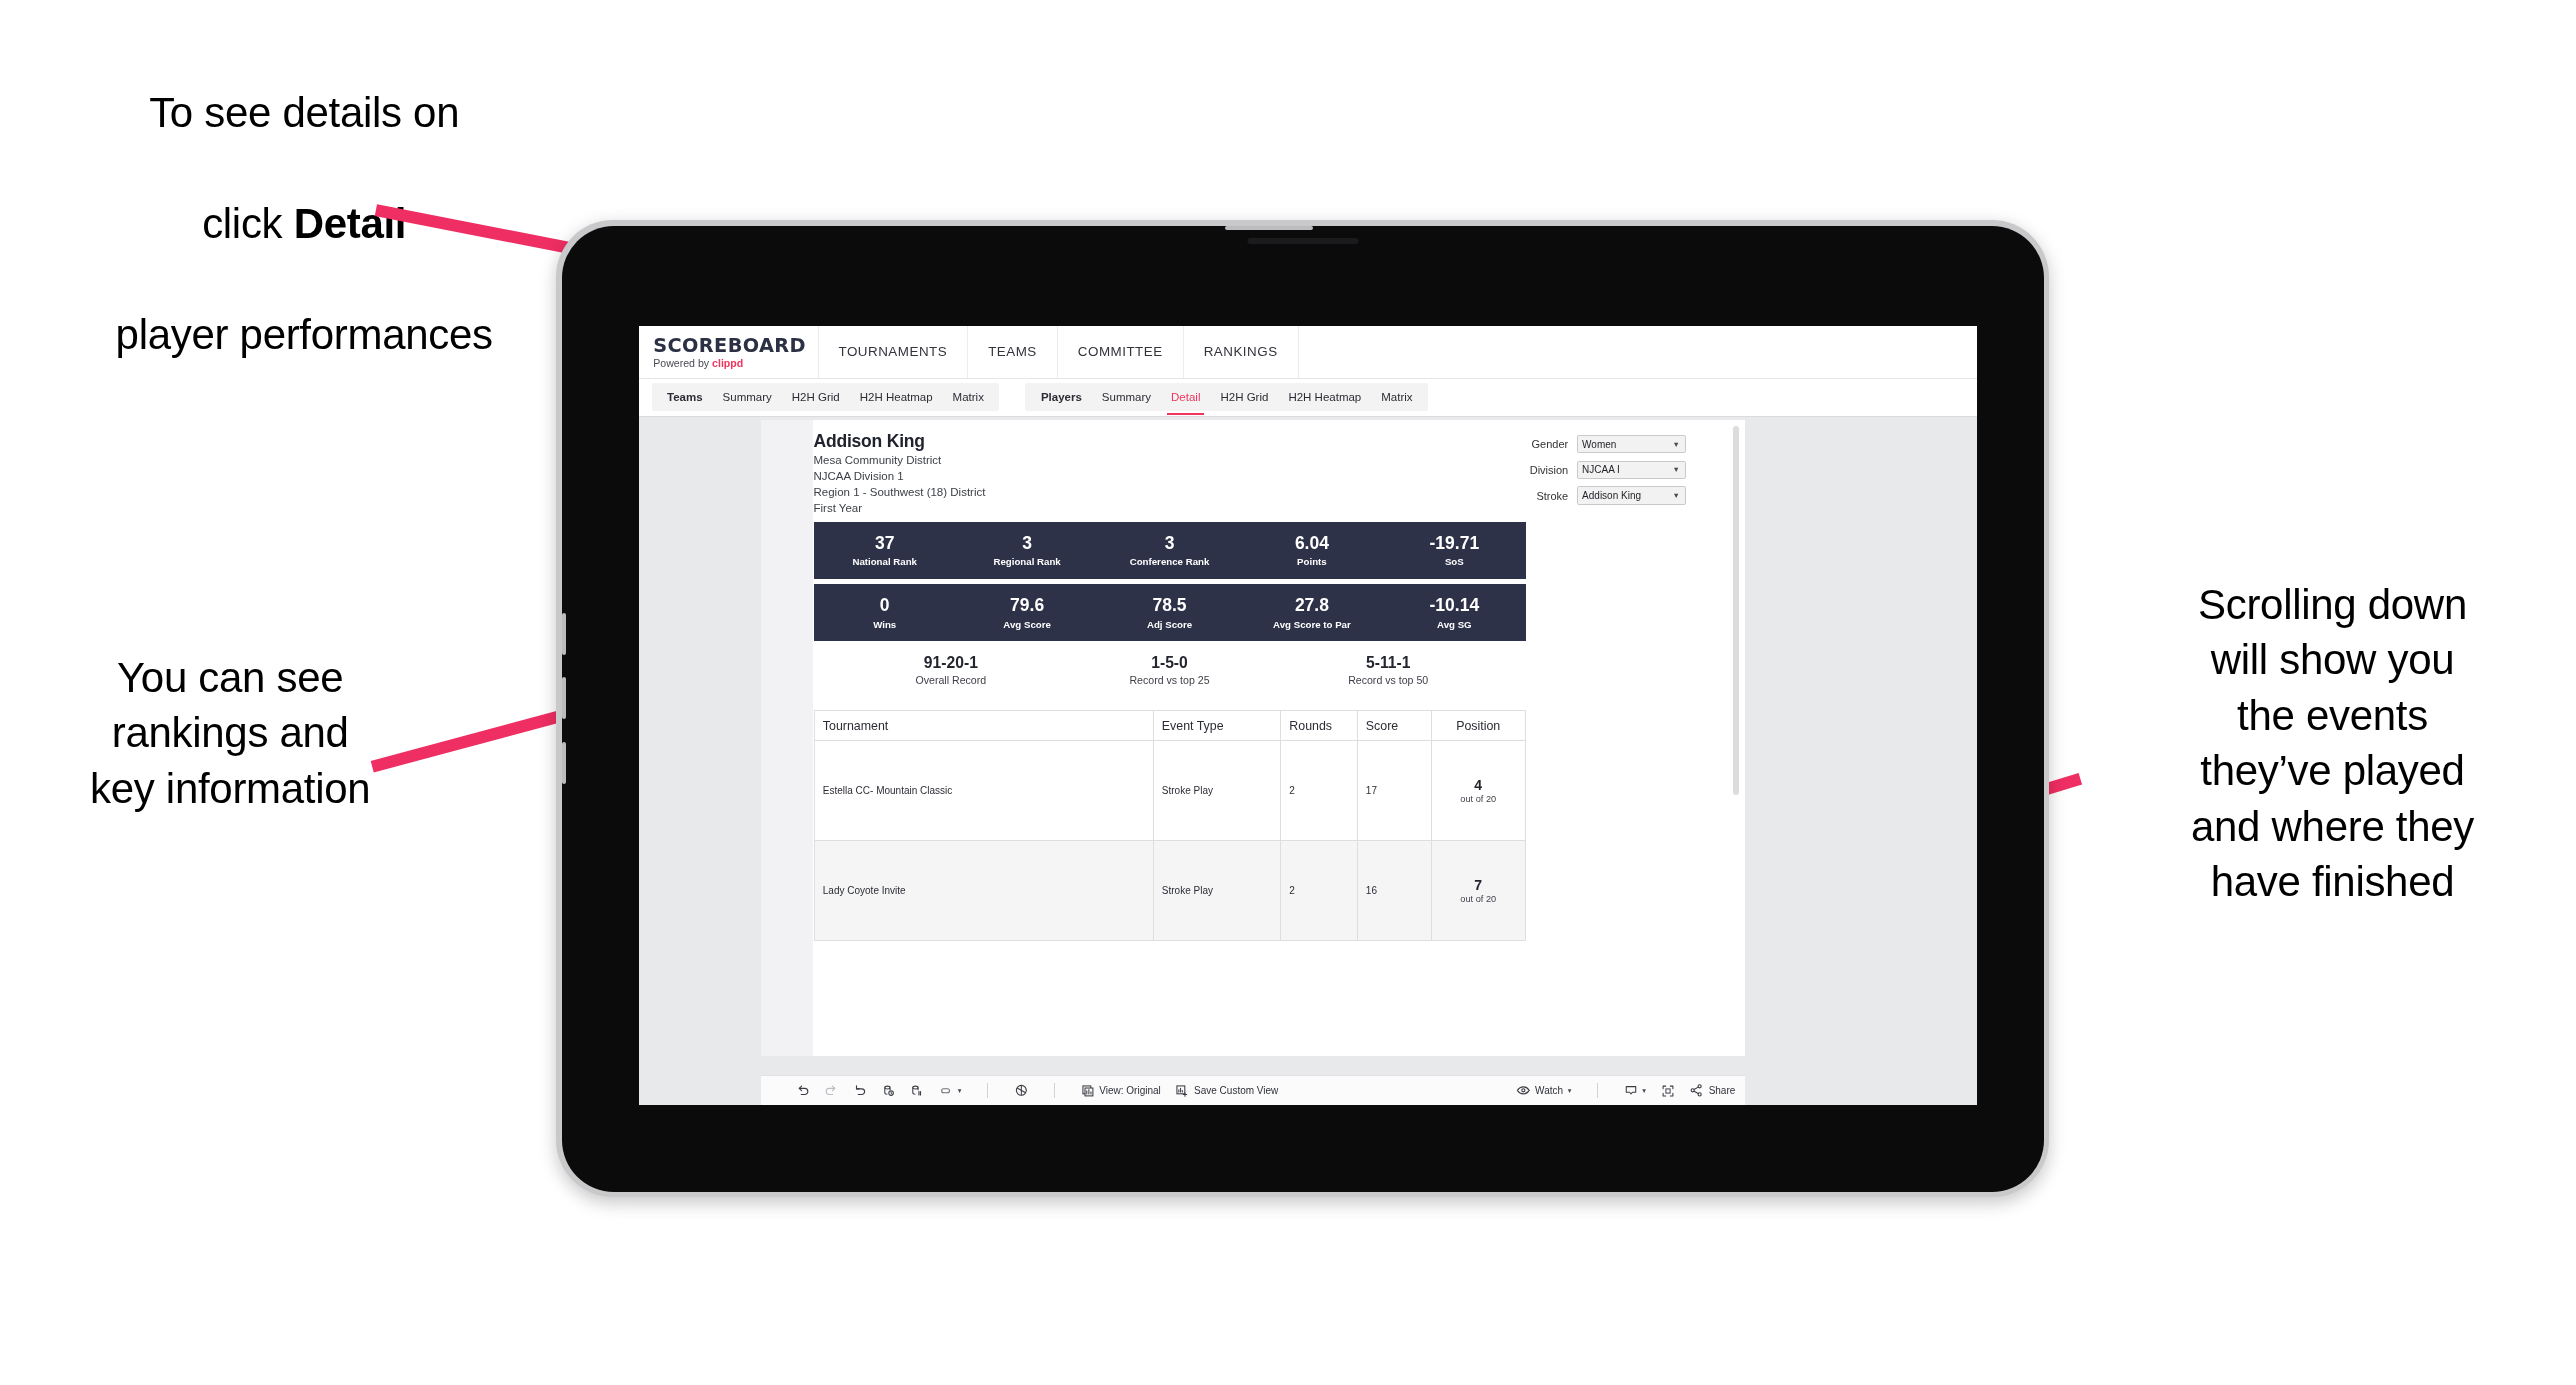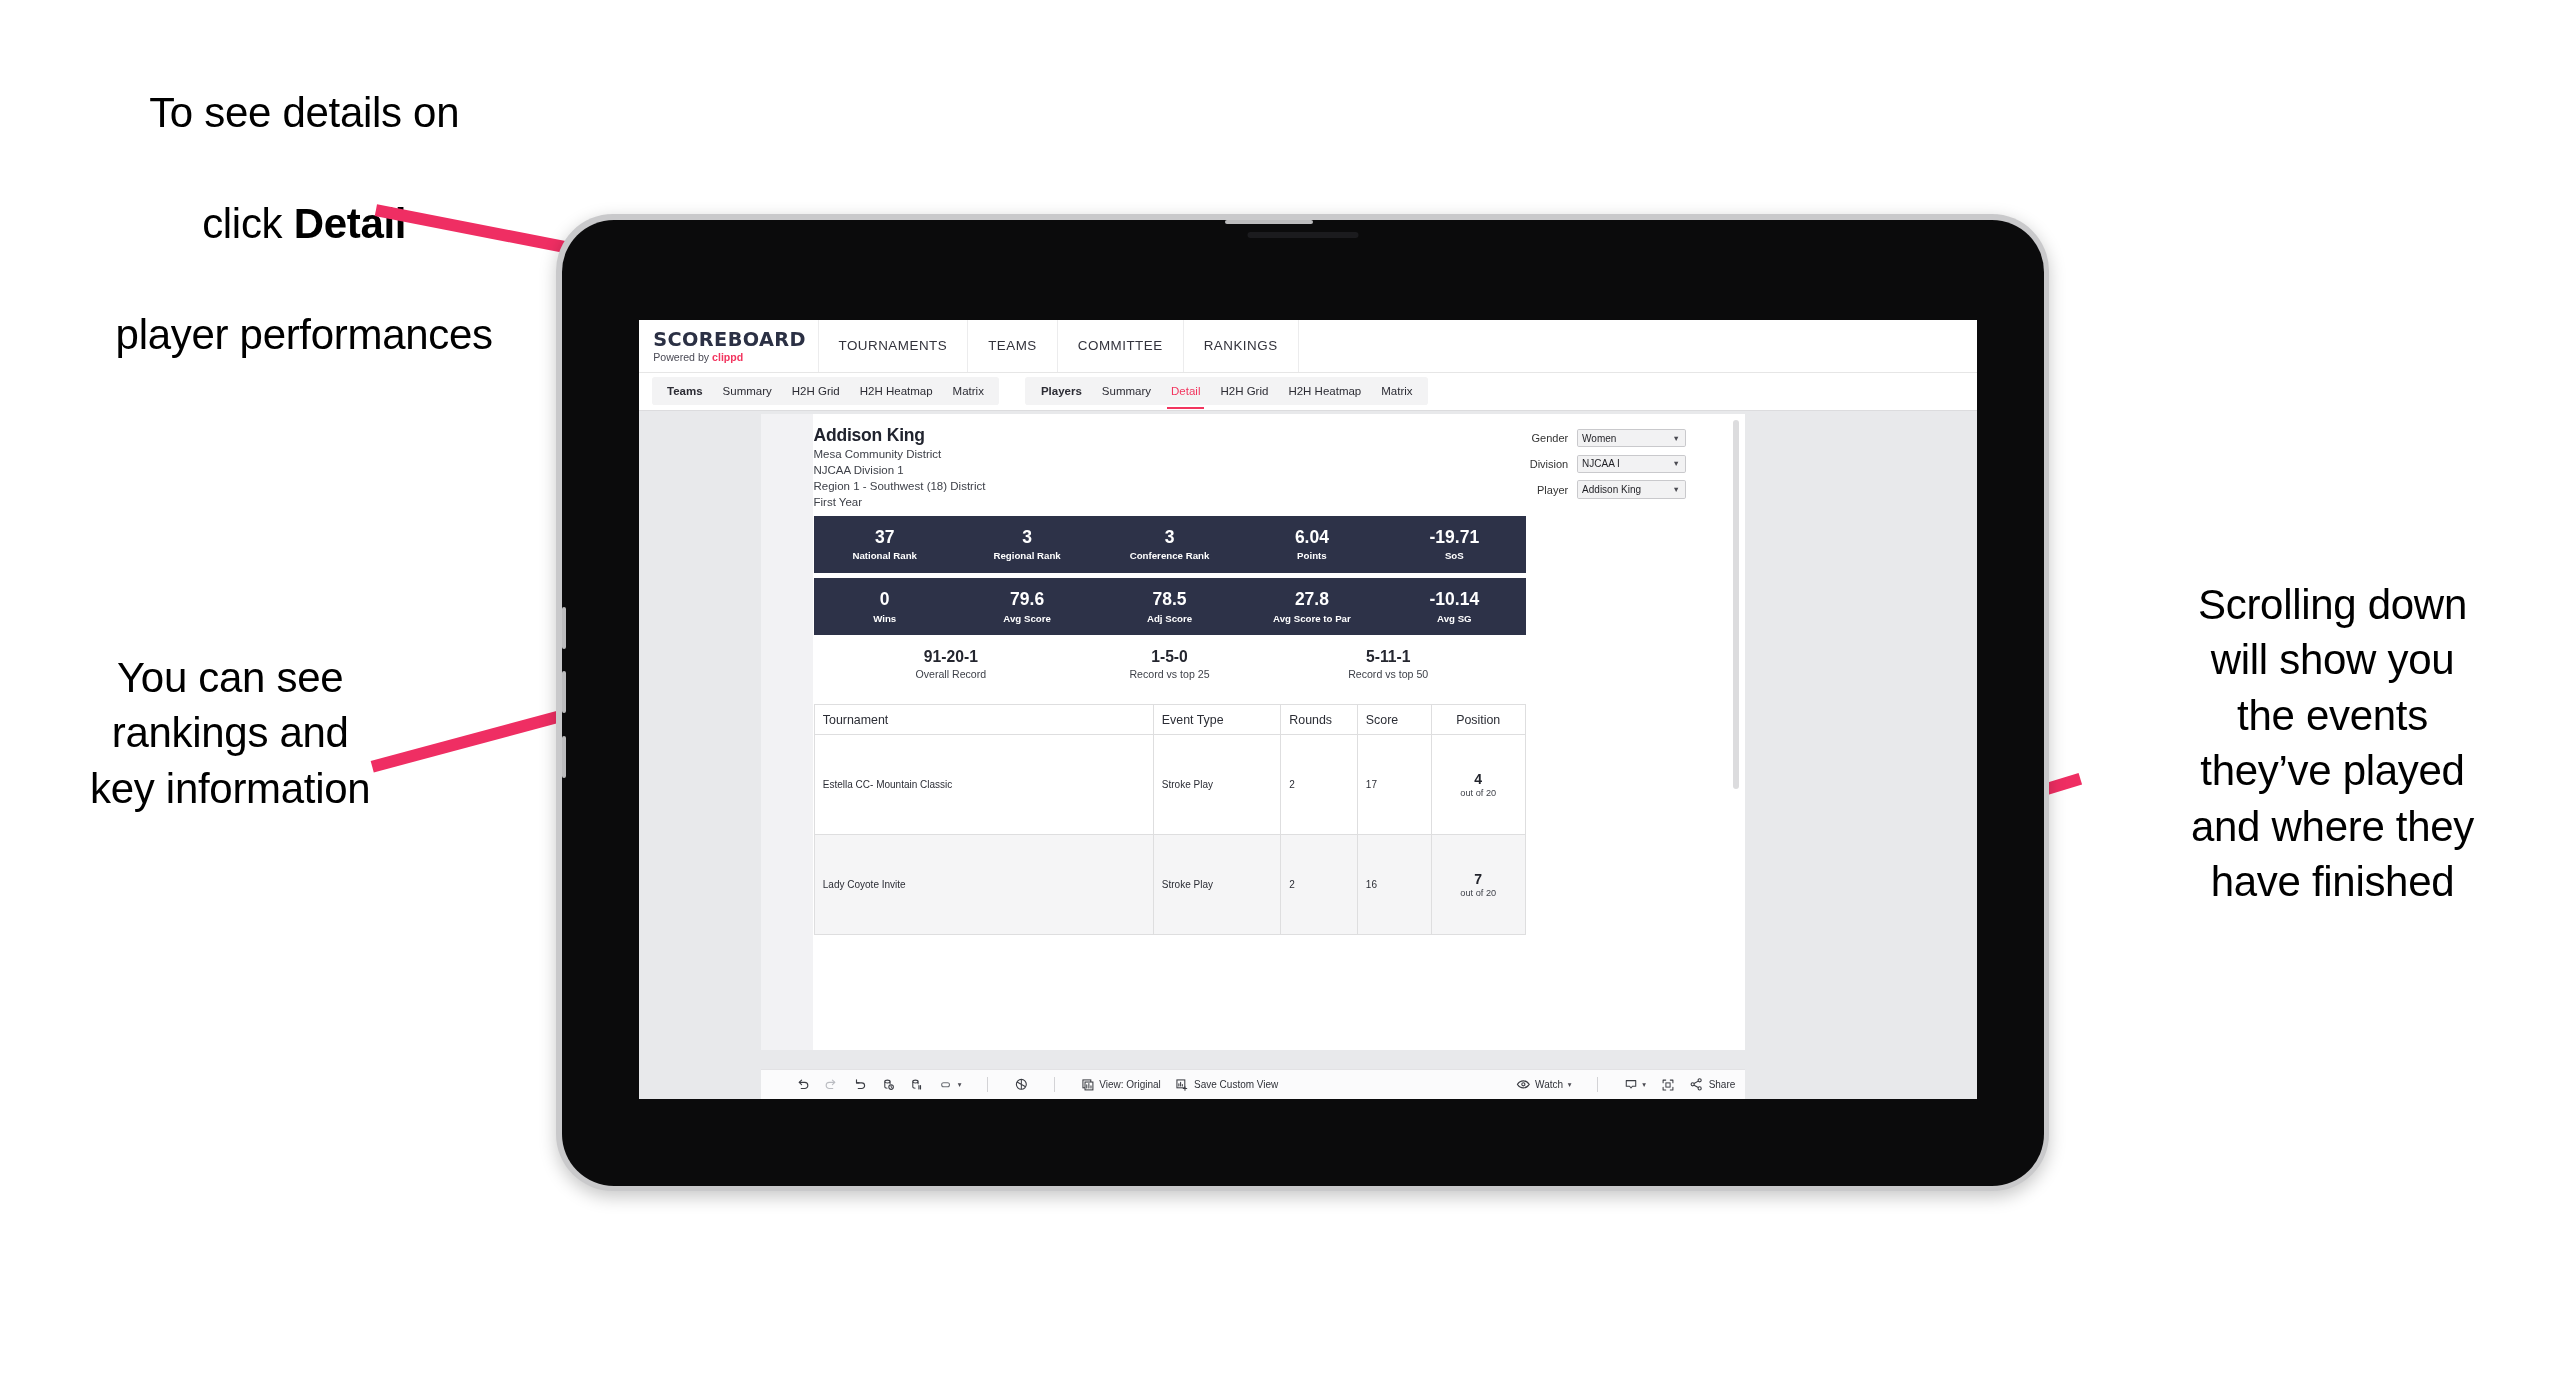--- a/index.html
+++ b/index.html
@@ -26,21 +26,21 @@
   #anno-topleft { left: 9.2px; top: 29.5px; width: 590px; }
   #anno-midleft { left: 9.2px; top: 650px; width: 442px; }
   #anno-right   { left: 2093px; top: 577px; width: 479px; }
 
   
   .arrow-svg { position: absolute; left: 0; top: 0; width: 2576px; height: 1386px; pointer-events: none; }
 
   
   .device {
     position: absolute;
-    left: 556px; top: 214px;
+    left: 556px; top: 220px;
     width: 1493px; height: 977px;
     background: #c9c9cb;
     border-radius: 57px;
     padding: 5.5px;
     box-shadow: 0 5.5px 16.6px rgba(0,0,0,0.22);
   }
   .device-inner {
     width: 100%; height: 100%;
     background: #0b0b0c;
     border-radius: 52px;
@@ -299,21 +299,21 @@
                     </div>
                   </div>
                   <div class="frow">
                     <span class="flabel">Division</span>
                     <div class="fsel">
                       <span>NJCAA I</span>
                       <span class="caret">▼</span>
                     </div>
                   </div>
                   <div class="frow">
-                    <span class="flabel">Player</span>
+                    <span class="flabel">Stroke</span>
                     <div class="fsel">
                       <span>Addison King</span>
                       <span class="caret">▼</span>
                     </div>
                   </div>
                 </div>
               </div>
 
               <div class="band">
                 <div class="cell">

